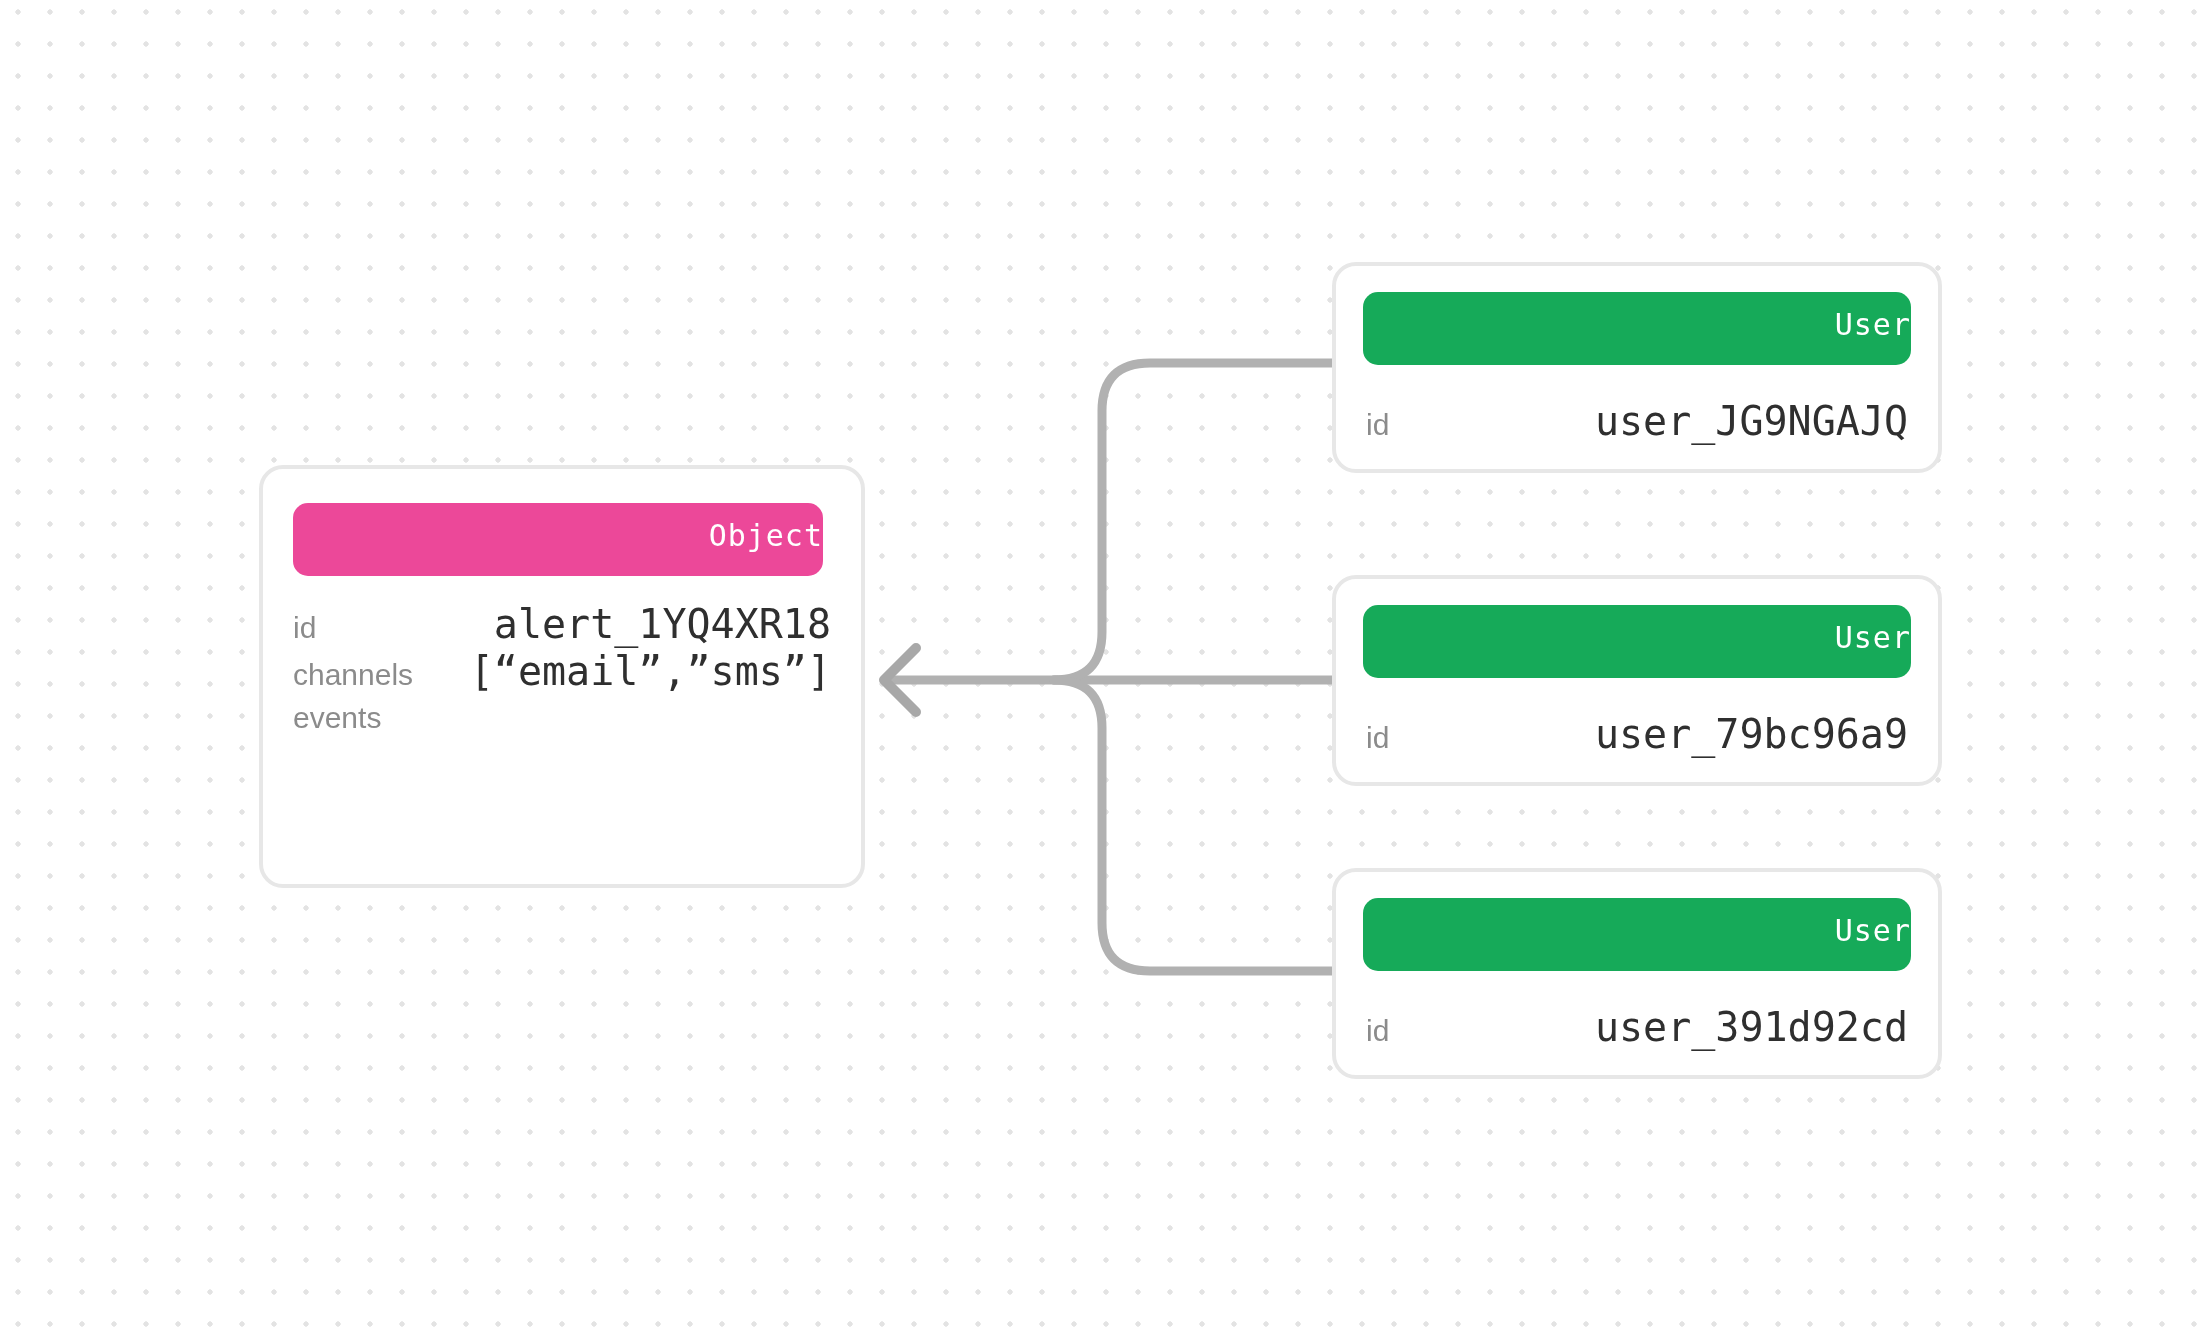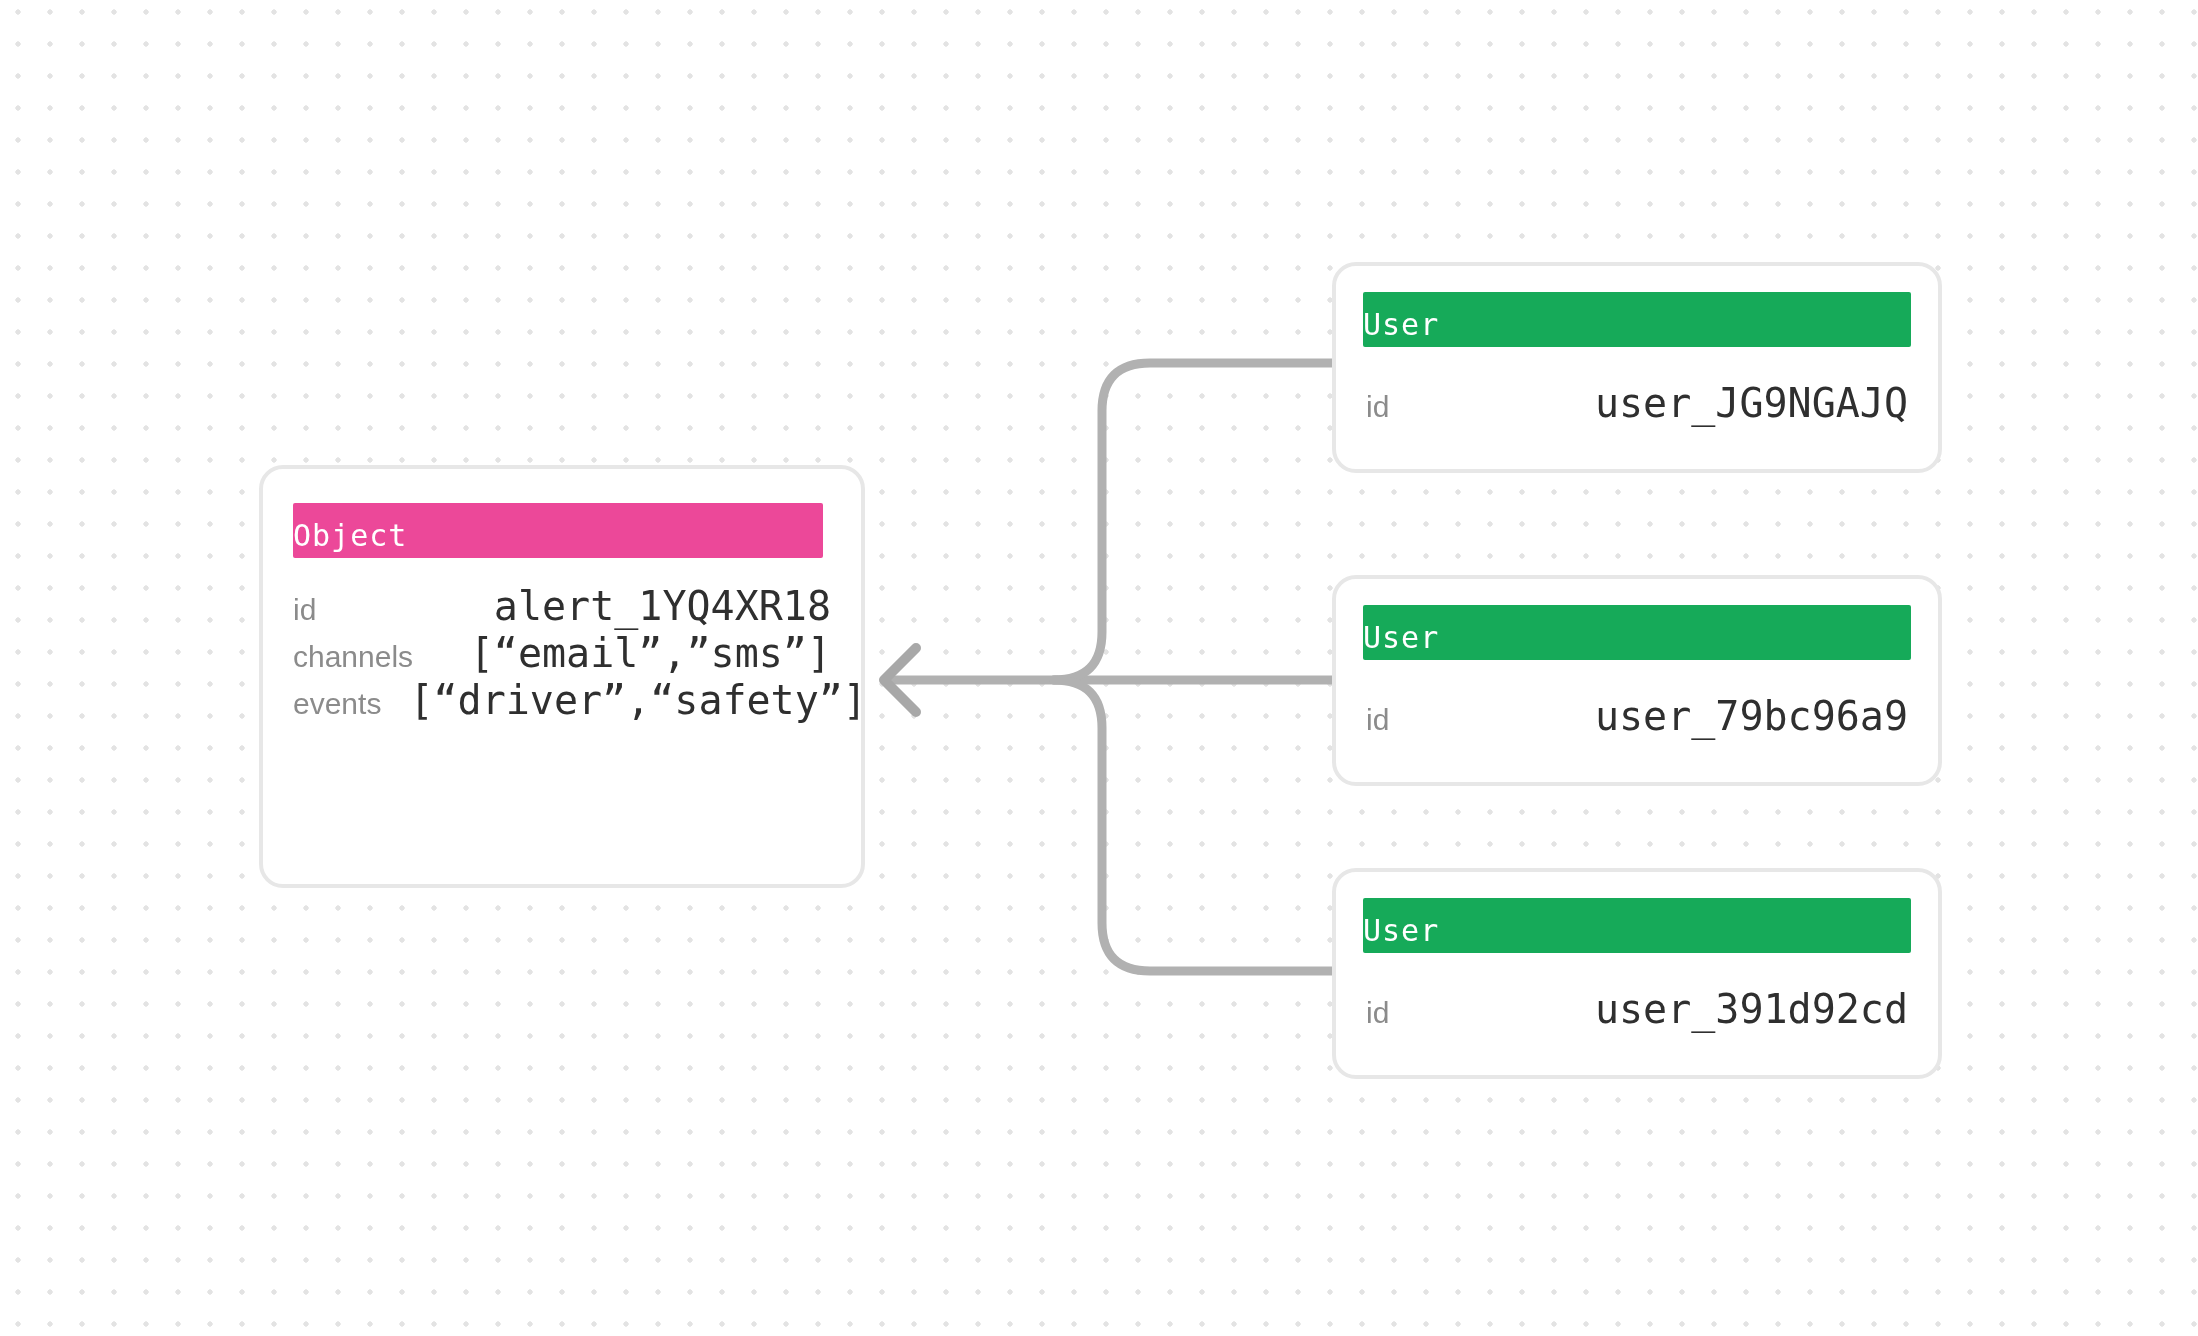--- a/index.html
+++ b/index.html
@@ -20,27 +20,27 @@
   }
   .card {
     position: absolute;
     background: #ffffff;
     border: 4px solid #e7e7e7;
     border-radius: 24px;
     box-sizing: border-box;
     z-index: 2;
   }
   .card-header {
-    height: 55px;
-    border-radius: 2px;
+    height: 73px;
+    border-radius: 15px;
     color: #ffffff;
     font-family: "DejaVu Sans Mono", "Liberation Mono", monospace;
     font-size: 30px;
     line-height: 66px;
-    text-align: left;
+    text-align: right;
     letter-spacing: 1px;
   }
   .object-card { left: 259px; top: 465px; width: 606px; height: 423px; }
   .object-card .card-header { margin: 34px 38px 0 30px; background: #ec4899; }
   .user-card { left: 1332px; width: 610px; height: 211px; }
   .user-card .card-header { margin: 26px 27px 0 27px; background: #16aa59; }
   .user-card-1 { top: 262px; }
   .user-card-2 { top: 575px; }
   .user-card-3 { top: 868px; }
   .rows { margin: 0 30px; }
@@ -86,21 +86,20 @@
     <div class="row row-id-first">
       <span class="row-label">id</span>
       <span class="row-value">alert_1YQ4XR18</span>
     </div>
     <div class="row row-follow">
       <span class="row-label">channels</span>
       <span class="row-value">[“email”,”sms”]</span>
     </div>
     <div class="row row-follow">
       <span class="row-label">events</span>
-      <span class="row-value">[“driver”,“safety”]</span>
     </div>
   </div>
 </div>
 
 <div class="card user-card user-card-1">
   <div class="card-header">User</div>
   <div class="rows">
     <div class="row">
       <span class="row-label">id</span>
       <span class="row-value">user_JG9NGAJQ</span>

